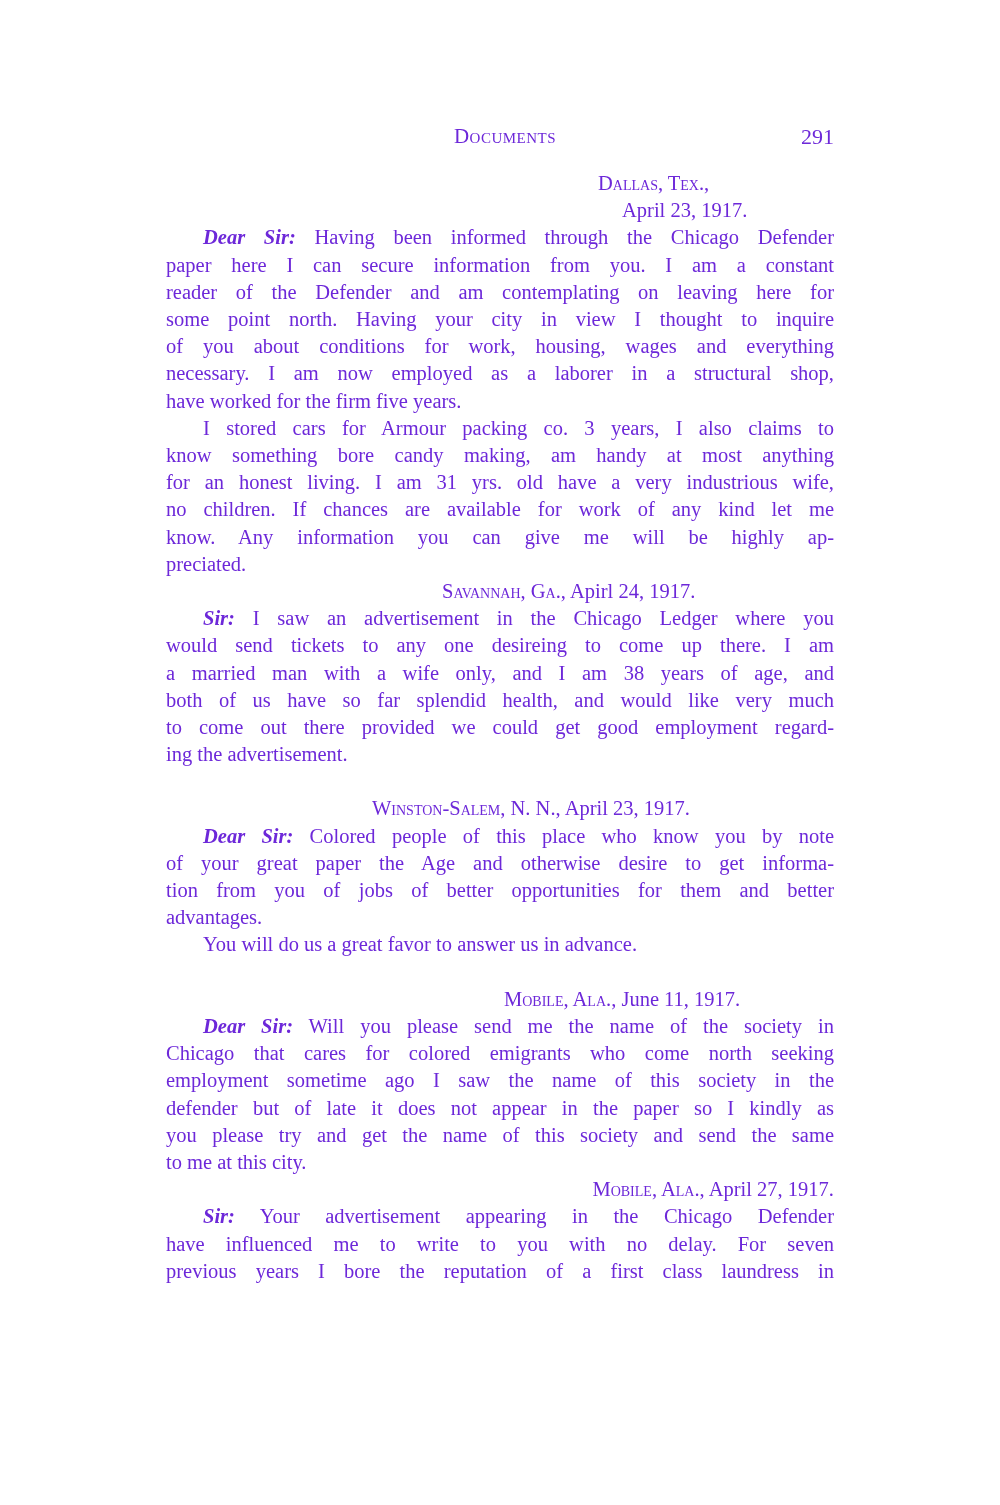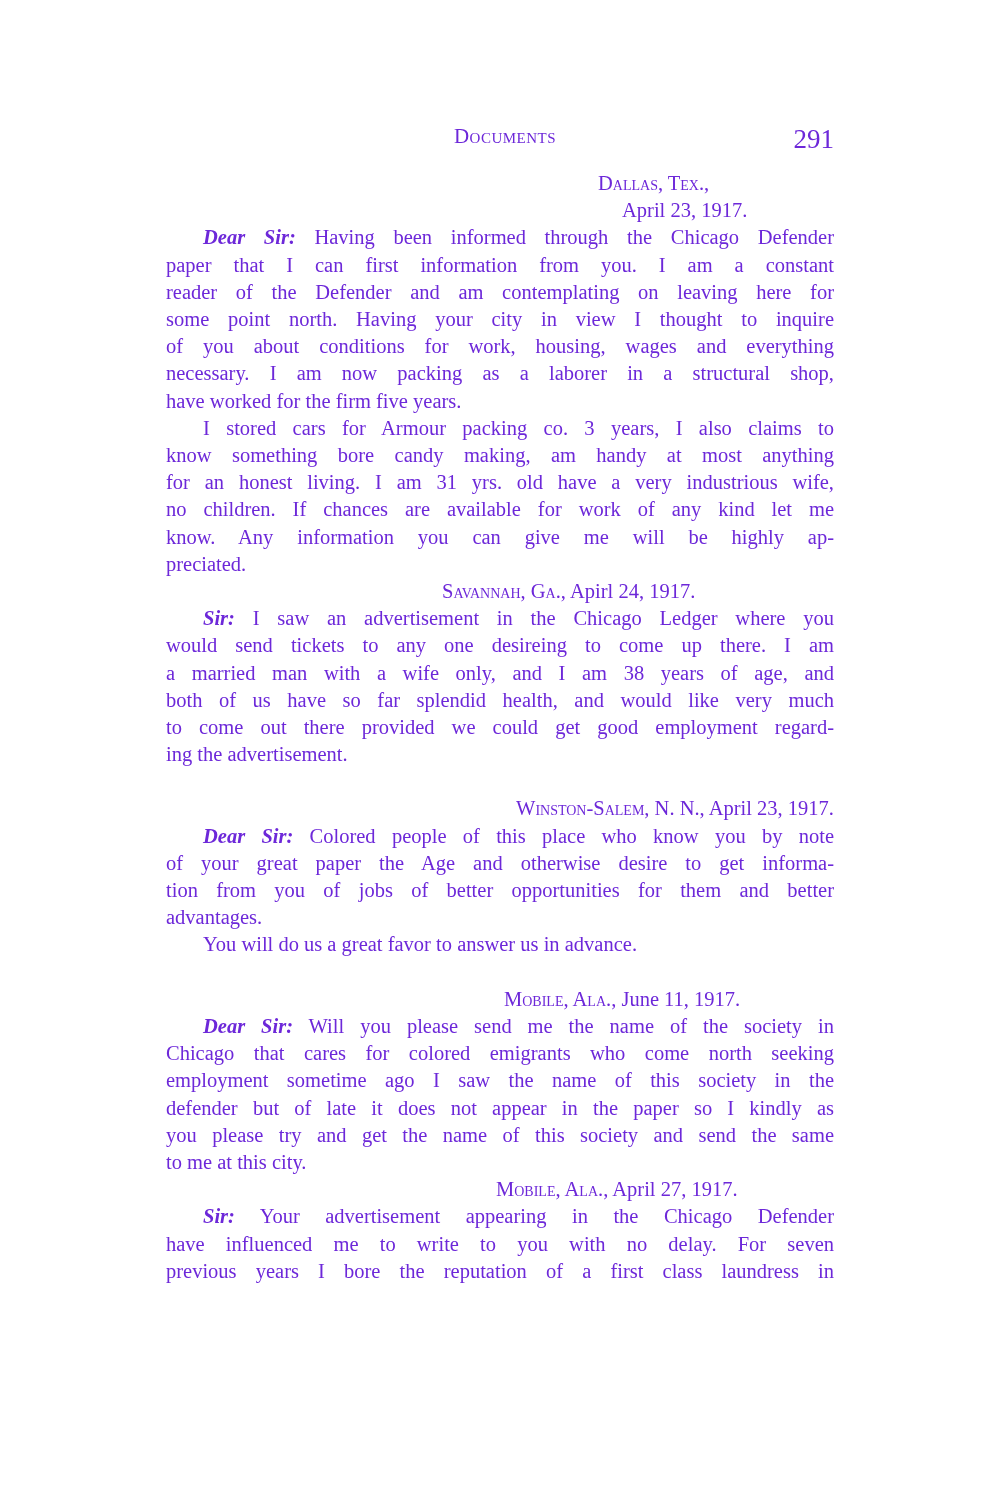--- a/index.html
+++ b/index.html
@@ -1,20 +1,20 @@
 <!DOCTYPE html>
 <html><head>
   <meta charset="utf-8">
   <style>
     html, body { margin: 0; padding: 0; background: #ffffff; }
     body { width: 1000px; height: 1505px; position: relative; overflow: hidden; }
     .page { position: absolute; left: 0; top: 0; width: 1000px; height: 1505px; background: #fff; color: #6d28d9; font-family: "Liberation Serif", "DejaVu Serif", serif; }
     .header { position: absolute; top: 124px; left: 166px; width: 668px; height: 30px; }
     .running-head { position: absolute; left: 0; right: 0; text-align: center; font-size: 21px; font-variant: small-caps; letter-spacing: 0.5px; top: 0; padding-right: 60px; box-sizing: border-box; padding-left: 70px; }
-    .page-number { position: absolute; right: 0; top: 0; font-size: 27px; }
+    .page-number { position: absolute; right: 0; top: 0; font-size: 22px; }
     .body { position: absolute; left: 166px; top: 170px; width: 668px; }
     .line { font-size: 20.5px; line-height: 27.2px; text-align: justify; text-align-last: justify; white-space: nowrap; }
     .line.last { text-align-last: left; }
     .indent { padding-left: 37px; }
     .dateline { font-size: 20.5px; line-height: 27.2px; white-space: nowrap; }
     .sc { font-variant: small-caps; }
     .salutation { font-style: italic; font-weight: bold; }
     .gap { height: 27px; }
   </style>
 </head>
@@ -25,25 +25,25 @@
     <div class="running-head">Documents</div>
     <div class="page-number">291</div>
   </div>
 
   <div class="body">
 
     <div>
       <div class="dateline" style="padding-left:432px;"><span class="sc">Dallas, Tex.,</span></div>
       <div class="dateline" style="padding-left:456px;">April 23, 1917.</div>
       <div class="line indent"><span class="salutation">Dear Sir:</span><span> Having been informed through the Chicago Defender</span></div>
-      <div class="line">paper that I can first information from you.  I am a constant</div>
+      <div class="line">paper here I can secure information from you.  I am a constant</div>
       <div class="line">reader of the Defender and am contemplating on leaving here for</div>
       <div class="line">some point north.  Having your city in view I thought to inquire</div>
       <div class="line">of you about conditions for work, housing, wages and everything</div>
-      <div class="line">necessary.  I am now packing as a laborer in a structural shop,</div>
+      <div class="line">necessary.  I am now employed as a laborer in a structural shop,</div>
       <div class="line last">have worked for the firm five years.</div>
       <div class="line indent">I stored cars for Armour packing co. 3 years, I also claims to</div>
       <div class="line">know something bore candy making, am handy at most anything</div>
       <div class="line">for an honest living.  I am 31 yrs. old have a very industrious wife,</div>
       <div class="line">no children.  If chances are available for work of any kind let me</div>
       <div class="line">know.  Any information you can give me will be highly ap-</div>
       <div class="line last">preciated.</div>
     </div>
 
     <div>
@@ -52,41 +52,41 @@
       <div class="line">would send tickets to any one desireing to come up there.  I am</div>
       <div class="line">a married man with a wife only, and I am 38 years of age, and</div>
       <div class="line">both of us have so far splendid health, and would like very much</div>
       <div class="line">to come out there provided we could get good employment regard-</div>
       <div class="line last">ing the advertisement.</div>
     </div>
 
     <div class="gap"></div>
 
     <div>
-      <div class="dateline" style="padding-left:206px;text-align:right;"><span class="sc">Winston-Salem, N. N.,</span> <span>April 23, 1917.</span></div>
+      <div class="dateline" style="padding-left:206px;"><span class="sc">Winston-Salem, N. N.,</span> <span>April 23, 1917.</span></div>
       <div class="line indent"><span class="salutation">Dear Sir:</span><span> Colored people of this place who know you by note</span></div>
       <div class="line">of your great paper the Age and otherwise desire to get informa-</div>
       <div class="line">tion from you of jobs of better opportunities for them and better</div>
       <div class="line last">advantages.</div>
       <div class="line indent last">You will do us a great favor to answer us in advance.</div>
     </div>
 
     <div class="gap"></div>
 
     <div>
       <div class="dateline" style="padding-left:338px;"><span class="sc">Mobile, Ala.,</span> <span>June 11, 1917.</span></div>
       <div class="line indent"><span class="salutation">Dear Sir:</span><span> Will you please send me the name of the society in</span></div>
       <div class="line">Chicago that cares for colored emigrants who come north seeking</div>
       <div class="line">employment  sometime ago I saw the name of this society in the</div>
       <div class="line">defender but of late it does not appear in the paper so I kindly as</div>
       <div class="line">you please try and get the name of this society and send the same</div>
       <div class="line last">to me at this city.</div>
     </div>
 
     <div>
-      <div class="dateline" style="padding-left:330px;"><span class="sc">Mobile, Ala.,</span> <span>April 27, 1917.</span></div>
+      <div class="dateline" style="padding-left:330px;text-align:right;"><span class="sc">Mobile, Ala.,</span> <span>April 27, 1917.</span></div>
       <div class="line indent"><span class="salutation">Sir:</span><span> Your advertisement appearing in the Chicago Defender</span></div>
       <div class="line">have influenced me to write to you with no delay.  For seven</div>
       <div class="line">previous years I bore the reputation of a first class laundress in</div>
     </div>
 
   </div>
 </div>
 
 </body></html>

